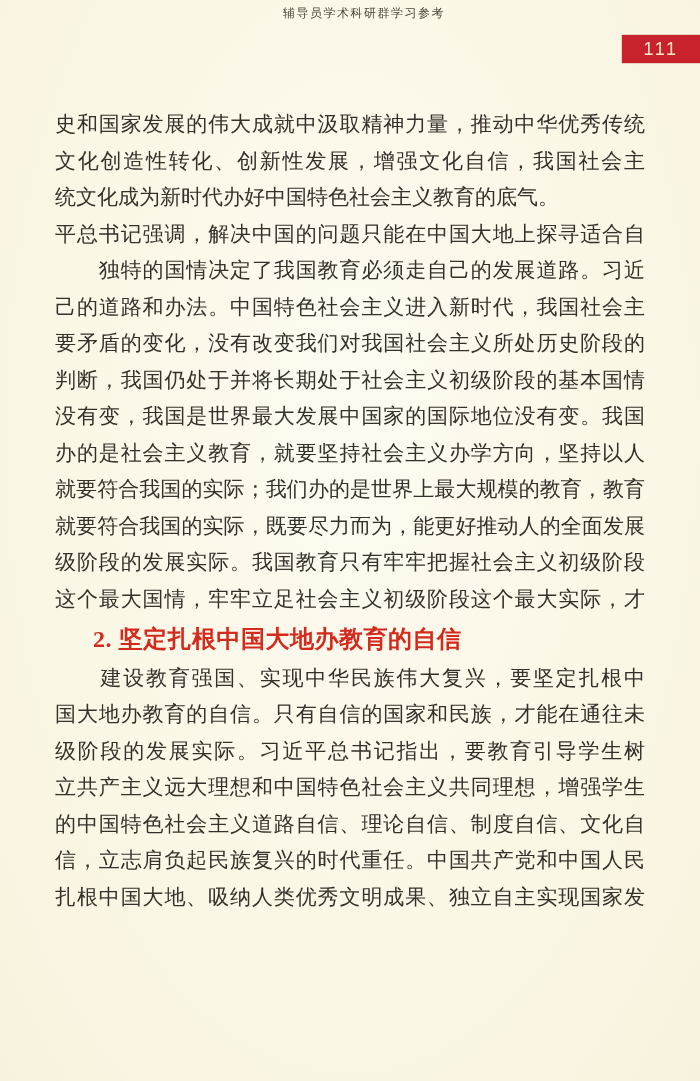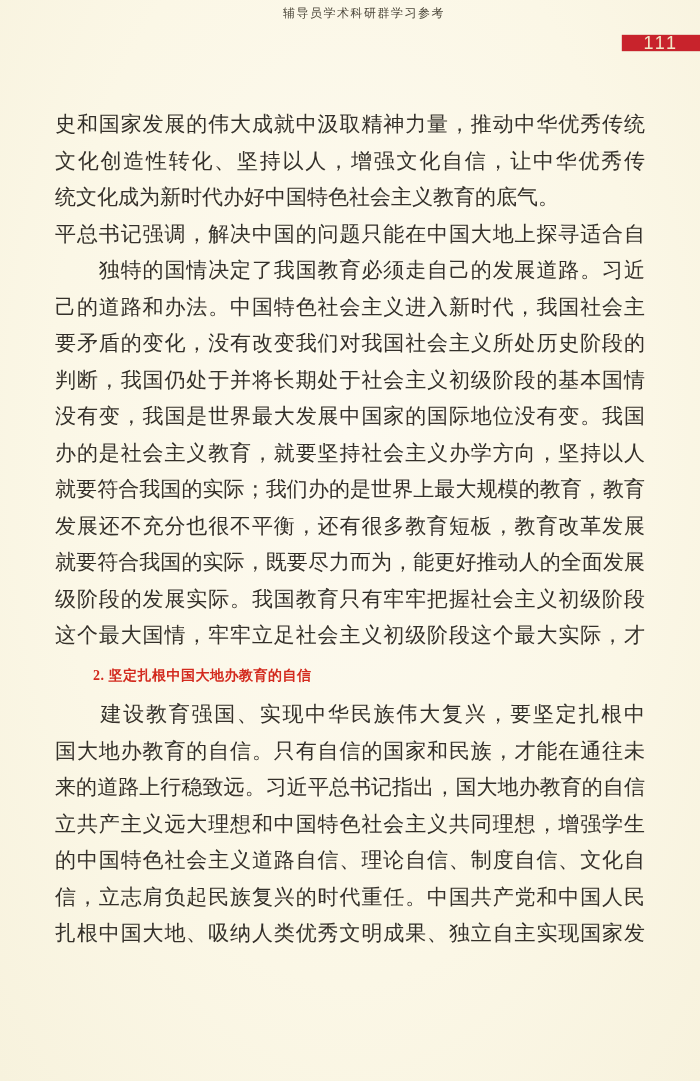--- a/index.html
+++ b/index.html
@@ -28,21 +28,21 @@
     font-size: 18px;
     letter-spacing: 0.5px;
     color: #dc5e53;
     white-space: nowrap;
   }
   .page-number-box {
     position: absolute;
     top: 35px;
     right: 0;
     width: 78px;
-    height: 16px;
+    height: 28px;
     background: #c8232c;
     box-shadow: 0 0 1px #a51b22;
     display: flex;
     align-items: center;
     justify-content: center;
   }
   .page-number-box span {
     color: #f2e9c9;
     font-size: 18px;
     letter-spacing: 2.5px;
@@ -61,56 +61,55 @@
     text-align: justify;
     text-align-last: justify;
     white-space: nowrap;
   }
   .bodyline.end {
     text-align-last: left;
   }
   .bodyline.heading {
     color: #d32a1e;
     font-weight: bold;
-    font-size: 14px;
+    font-size: 24px;
     text-align: right;
     text-align-last: left;
     margin: 4px 0 2px 38px;
     letter-spacing: 0.5px;
   }
 </style>
 </head>
 <body>
 
 <div class="page">
   <div class="watermark">辅导员学术科研群学习参考</div>
 
 
   <div class="page-number-box">
     <span>111</span>
   </div>
 
   <div class="body-text" id="body-text">
       <div class="bodyline">史和国家发展的伟大成就中汲取精神力量，推动中华优秀传统</div>
-      <div class="bodyline">文化创造性转化、坚持以人，增强文化自信，让中华优秀传</div>
+      <div class="bodyline">文化创造性转化、创新性发展，增强文化自信，我国社会主</div>
       <div class="bodyline end">统文化成为新时代办好中国特色社会主义教育的底气。</div>
       <div class="bodyline">平总书记强调，解决中国的问题只能在中国大地上探寻适合自</div>
       <div class="bodyline">　　独特的国情决定了我国教育必须走自己的发展道路。习近</div>
       <div class="bodyline">己的道路和办法。中国特色社会主义进入新时代，我国社会主</div>
       <div class="bodyline">要矛盾的变化，没有改变我们对我国社会主义所处历史阶段的</div>
       <div class="bodyline">判断，我国仍处于并将长期处于社会主义初级阶段的基本国情</div>
       <div class="bodyline">没有变，我国是世界最大发展中国家的国际地位没有变。我国</div>
       <div class="bodyline">办的是社会主义教育，就要坚持社会主义办学方向，坚持以人</div>
       <div class="bodyline">就要符合我国的实际；我们办的是世界上最大规模的教育，教育</div>
-      <div class="bodyline">发展还不充分也很不平衡，还有很多教育短板，教育改革发展</div>
       <div class="bodyline">就要符合我国的实际，既要尽力而为，能更好推动人的全面发展</div>
       <div class="bodyline">级阶段的发展实际。我国教育只有牢牢把握社会主义初级阶段</div>
       <div class="bodyline">这个最大国情，牢牢立足社会主义初级阶段这个最大实际，才</div>
       <div class="bodyline heading">2. 坚定扎根中国大地办教育的自信</div>
       <div class="bodyline">　　建设教育强国、实现中华民族伟大复兴，要坚定扎根中</div>
       <div class="bodyline">国大地办教育的自信。只有自信的国家和民族，才能在通往未</div>
-      <div class="bodyline">来的道路上行稳致远。习近平总书记指出，国大地办教育的自信</div>
+      <div class="bodyline">级阶段的发展实际。习近平总书记指出，要教育引导学生树</div>
       <div class="bodyline">立共产主义远大理想和中国特色社会主义共同理想，增强学生</div>
       <div class="bodyline">的中国特色社会主义道路自信、理论自信、制度自信、文化自</div>
       <div class="bodyline">信，立志肩负起民族复兴的时代重任。中国共产党和中国人民</div>
       <div class="bodyline">扎根中国大地、吸纳人类优秀文明成果、独立自主实现国家发</div>
     </div>
 </div>
 
 </body></html>

